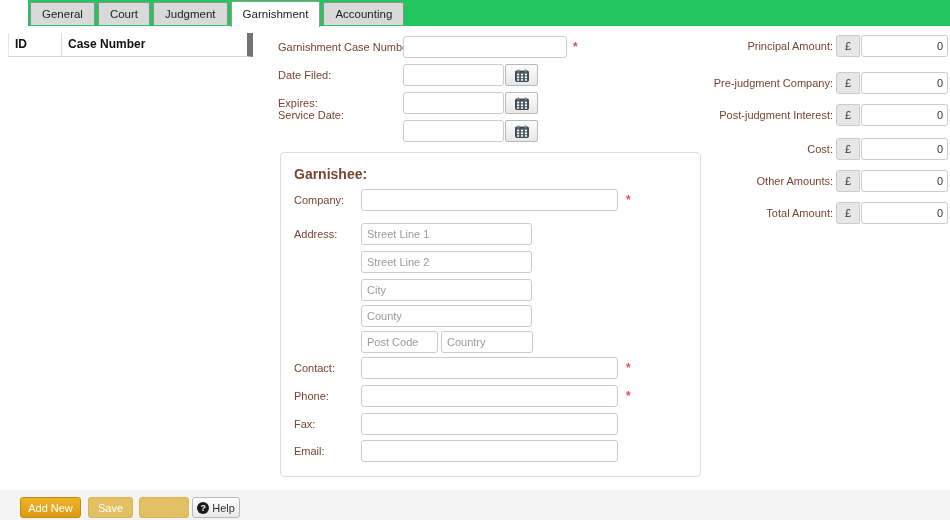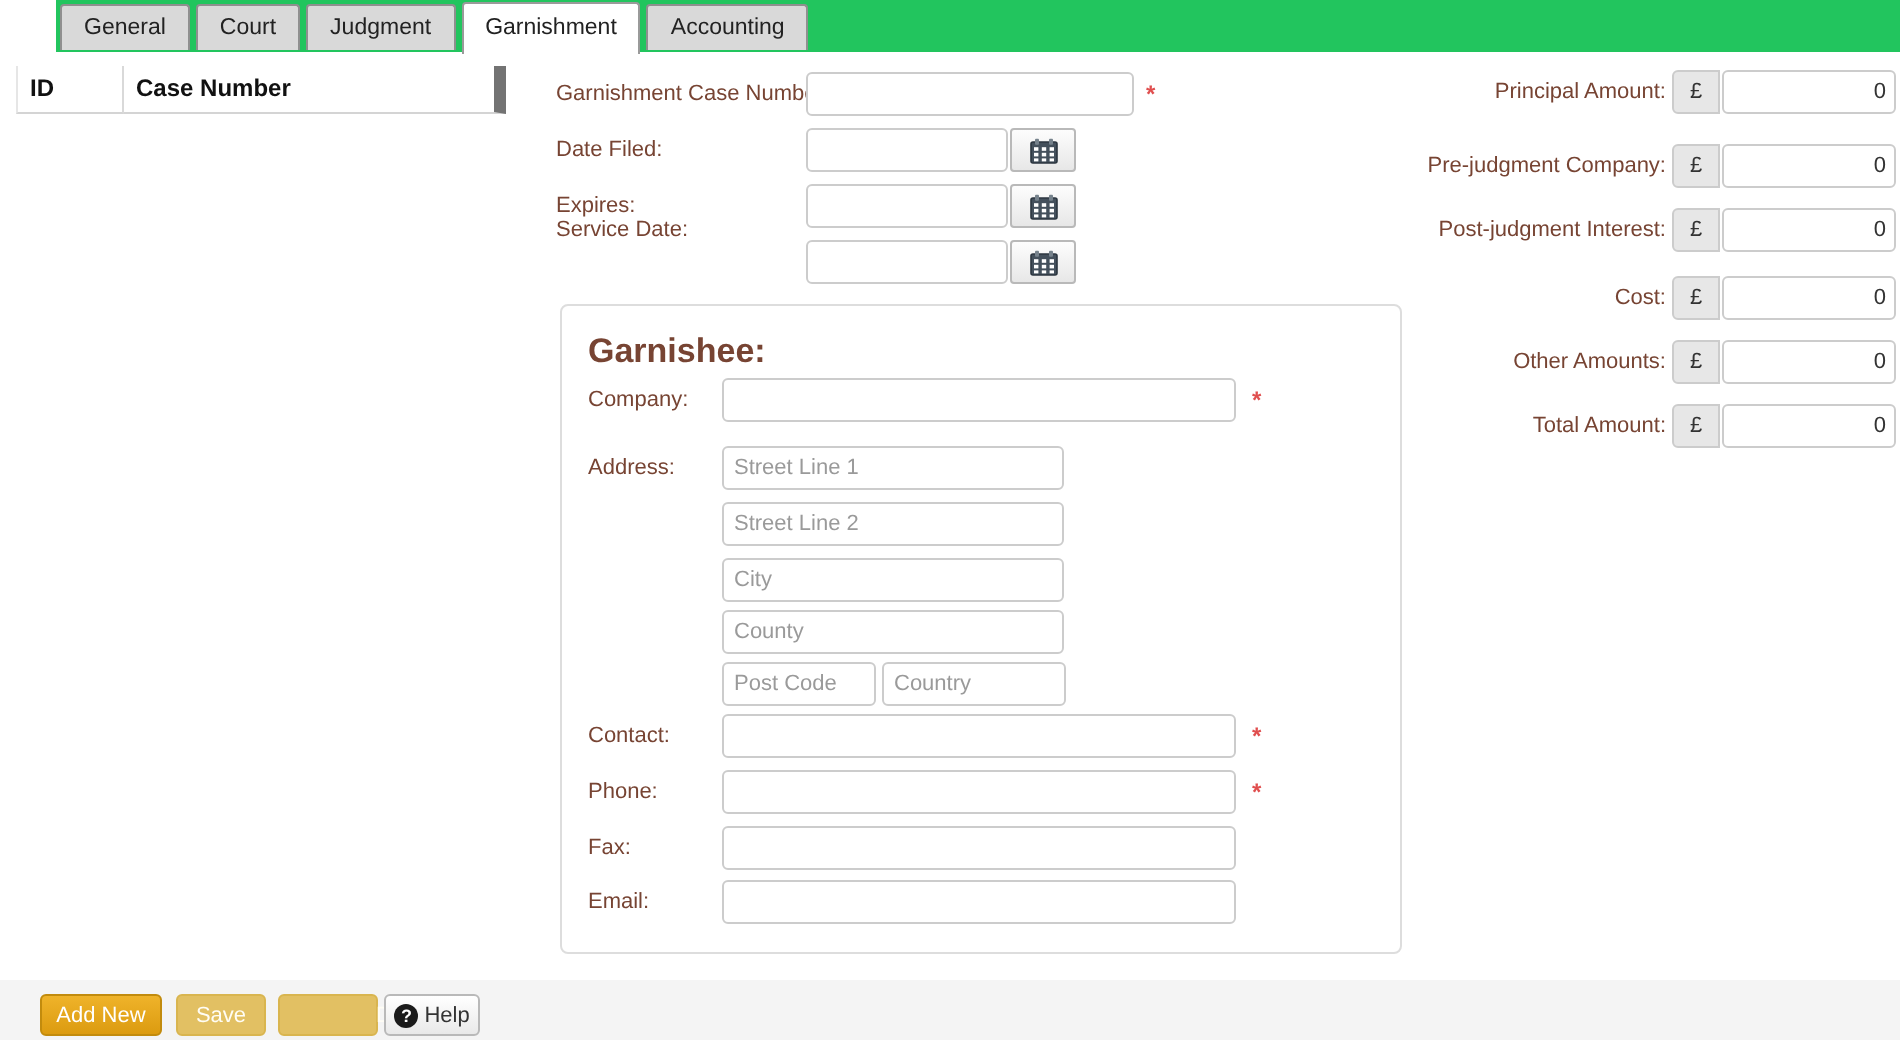--- a/index.html
+++ b/index.html
@@ -46,21 +46,21 @@
     position:absolute; width:33px; height:22px; border:1px solid #b9b9b9; border-radius:2px;
     background:linear-gradient(#fdfdfd,#e7e7e7); cursor:pointer;
     display:flex; align-items:center; justify-content:center; padding:0;
   }
 
   
   .gbox {
     position:absolute; left:280px; top:152px; width:421px; height:325px;
     border:1px solid #ddd; border-radius:4px; background:#fff;
   }
-  .gheading { position:absolute; left:13px; top:13px; font-weight:bold; font-size:17px; color:#774433; }
+  .gheading { position:absolute; left:13px; top:13px; font-weight:bold; font-size:14px; color:#774433; }
   .gbox .flabel { left:13px; }
   .gbox .tinput { left:80px; }
 
   
   .amt-row { position:absolute; left:0; right:0; height:22px; }
   .amt-label { position:absolute; right:117px; line-height:22px; font-size:11px; color:#774433; white-space:nowrap; }
   .amt-addon {
     position:absolute; left:836px; top:0; width:24px; height:22px;
     background:#e7e7e7; border:1px solid #ccc; border-radius:3px 0 0 3px;
     text-align:center; line-height:20px; font-size:11px; color:#333;

